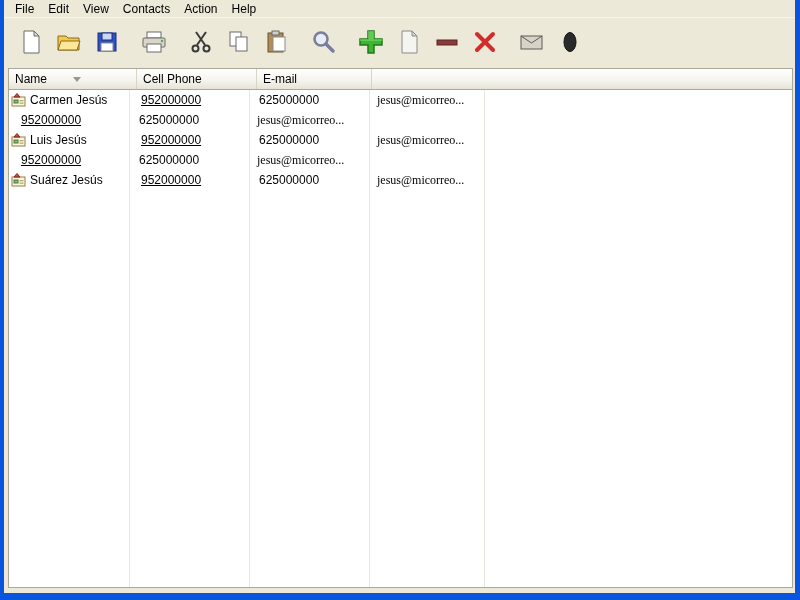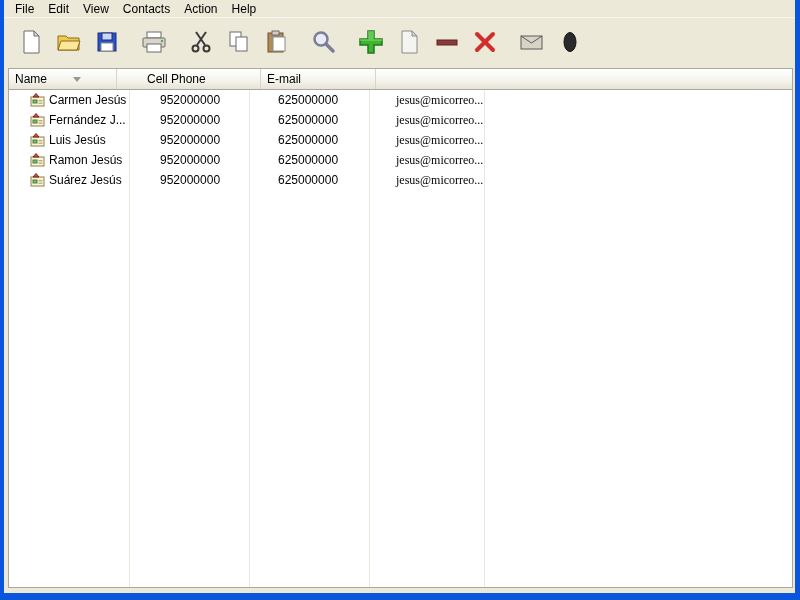--- a/index.html
+++ b/index.html
@@ -50,36 +50,36 @@
     background:linear-gradient(#ffffff,#f4f3ec 60%,#e6e3d6);
     border-bottom:1px solid #aca899;
     z-index:2;
   }
   .header-cell{
     display:flex;align-items:center;
     padding-left:6px;box-sizing:border-box;
     border-right:1px solid #d8d5c6;
     white-space:nowrap;overflow:hidden;
   }
-  .hc-name{width:108px;}
+  .hc-name{width:128px;}
   .hc-home{width:120px;}
-  .hc-cell{width:120px;margin-left:24px;}
+  .hc-cell{width:120px;}
   .hc-email{width:115px;}
   .hc-fill{flex:1;border-right:none;}
   .sort-tri{
     width:0;height:0;margin-left:26px;
     border-left:4px solid transparent;border-right:4px solid transparent;
     border-top:5px solid #9a968a;
   }
 
   .rows{position:relative;z-index:1;}
-  .row{display:flex;height:20px;align-items:center;cursor:default;padding-left:19px;}
+  .row{display:flex;height:20px;align-items:center;cursor:default;}
   .cell{box-sizing:border-box;white-space:nowrap;overflow:hidden;align-items:center;display:flex;height:100%;}
   .c-name{width:120px;padding-left:2px;}
-  .c-home{width:120px;padding-left:12px;}
+  .c-home{width:120px;padding-left:12px;text-decoration:underline;}
   .c-cell{width:120px;padding-left:10px;}
   .c-email{width:115px;padding-left:8px;font-family:Liberation Serif, serif;}
   .row-icon{width:16px;height:16px;margin-right:3px;flex:0 0 16px;}
 
   svg{display:block;}
 </style>
 </head>
 <body>
 
 <div class="frame-left"></div>
@@ -265,32 +265,20 @@
             </svg>
           </span>
           <span>Carmen Jesús</span>
         </div>
         <div class="cell c-home">952000000</div>
         <div class="cell c-cell">625000000</div>
         <div class="cell c-email">jesus@micorreo...</div>
       </div>
 
       <div class="row">
-        <div class="cell c-name">
-          <span class="row-icon">
-            <svg width="16" height="16" viewBox="0 0 16 16">
-              <rect x="1" y="5" width="13" height="9" fill="#fdf6d8" stroke="#8d7f4f"></rect>
-              <path d="M3 5 l3 -3.5 3 3.5 z" fill="#d05040" stroke="#7d2418"></path>
-              <rect x="3" y="8" width="4" height="3" fill="#7bbf6a" stroke="#4a7d3e"></rect>
-              <rect x="8.5" y="8" width="4" height="1.3" fill="#b8aa78"></rect>
-              <rect x="8.5" y="10.5" width="4" height="1.3" fill="#b8aa78"></rect>
-            </svg>
-          </span>
-          <span>Fernández J...</span>
-        </div>
         <div class="cell c-home">952000000</div>
         <div class="cell c-cell">625000000</div>
         <div class="cell c-email">jesus@micorreo...</div>
       </div>
 
       <div class="row">
         <div class="cell c-name">
           <span class="row-icon">
             <svg width="16" height="16" viewBox="0 0 16 16">
               <rect x="1" y="5" width="13" height="9" fill="#fdf6d8" stroke="#8d7f4f"></rect>
@@ -301,32 +289,20 @@
             </svg>
           </span>
           <span>Luis Jesús</span>
         </div>
         <div class="cell c-home">952000000</div>
         <div class="cell c-cell">625000000</div>
         <div class="cell c-email">jesus@micorreo...</div>
       </div>
 
       <div class="row">
-        <div class="cell c-name">
-          <span class="row-icon">
-            <svg width="16" height="16" viewBox="0 0 16 16">
-              <rect x="1" y="5" width="13" height="9" fill="#fdf6d8" stroke="#8d7f4f"></rect>
-              <path d="M3 5 l3 -3.5 3 3.5 z" fill="#d05040" stroke="#7d2418"></path>
-              <rect x="3" y="8" width="4" height="3" fill="#7bbf6a" stroke="#4a7d3e"></rect>
-              <rect x="8.5" y="8" width="4" height="1.3" fill="#b8aa78"></rect>
-              <rect x="8.5" y="10.5" width="4" height="1.3" fill="#b8aa78"></rect>
-            </svg>
-          </span>
-          <span>Ramon Jesús</span>
-        </div>
         <div class="cell c-home">952000000</div>
         <div class="cell c-cell">625000000</div>
         <div class="cell c-email">jesus@micorreo...</div>
       </div>
 
       <div class="row">
         <div class="cell c-name">
           <span class="row-icon">
             <svg width="16" height="16" viewBox="0 0 16 16">
               <rect x="1" y="5" width="13" height="9" fill="#fdf6d8" stroke="#8d7f4f"></rect>

